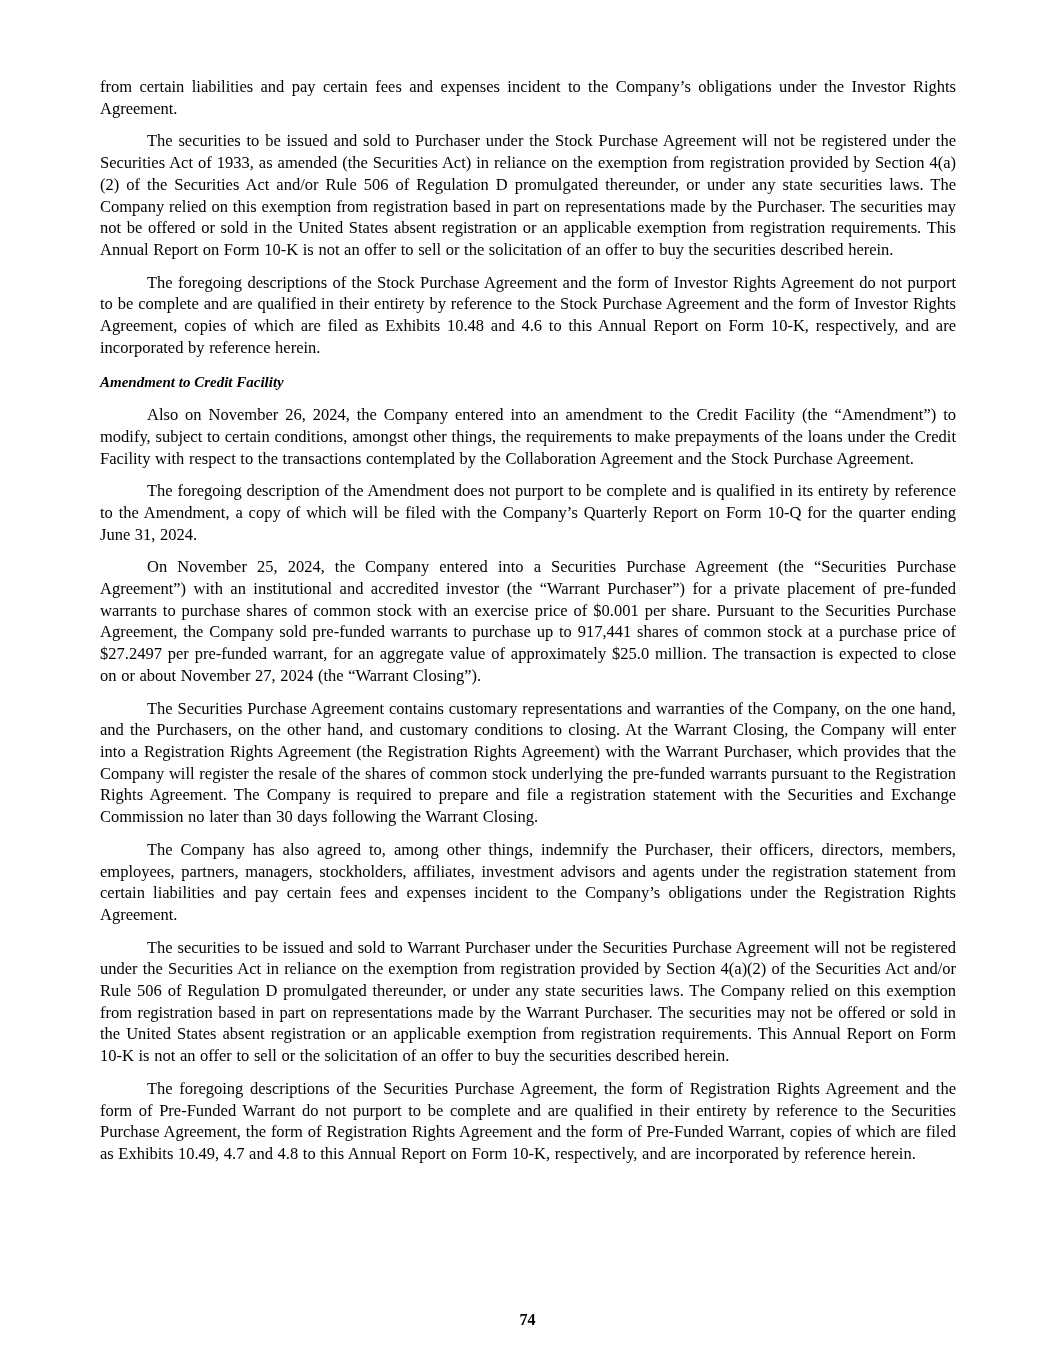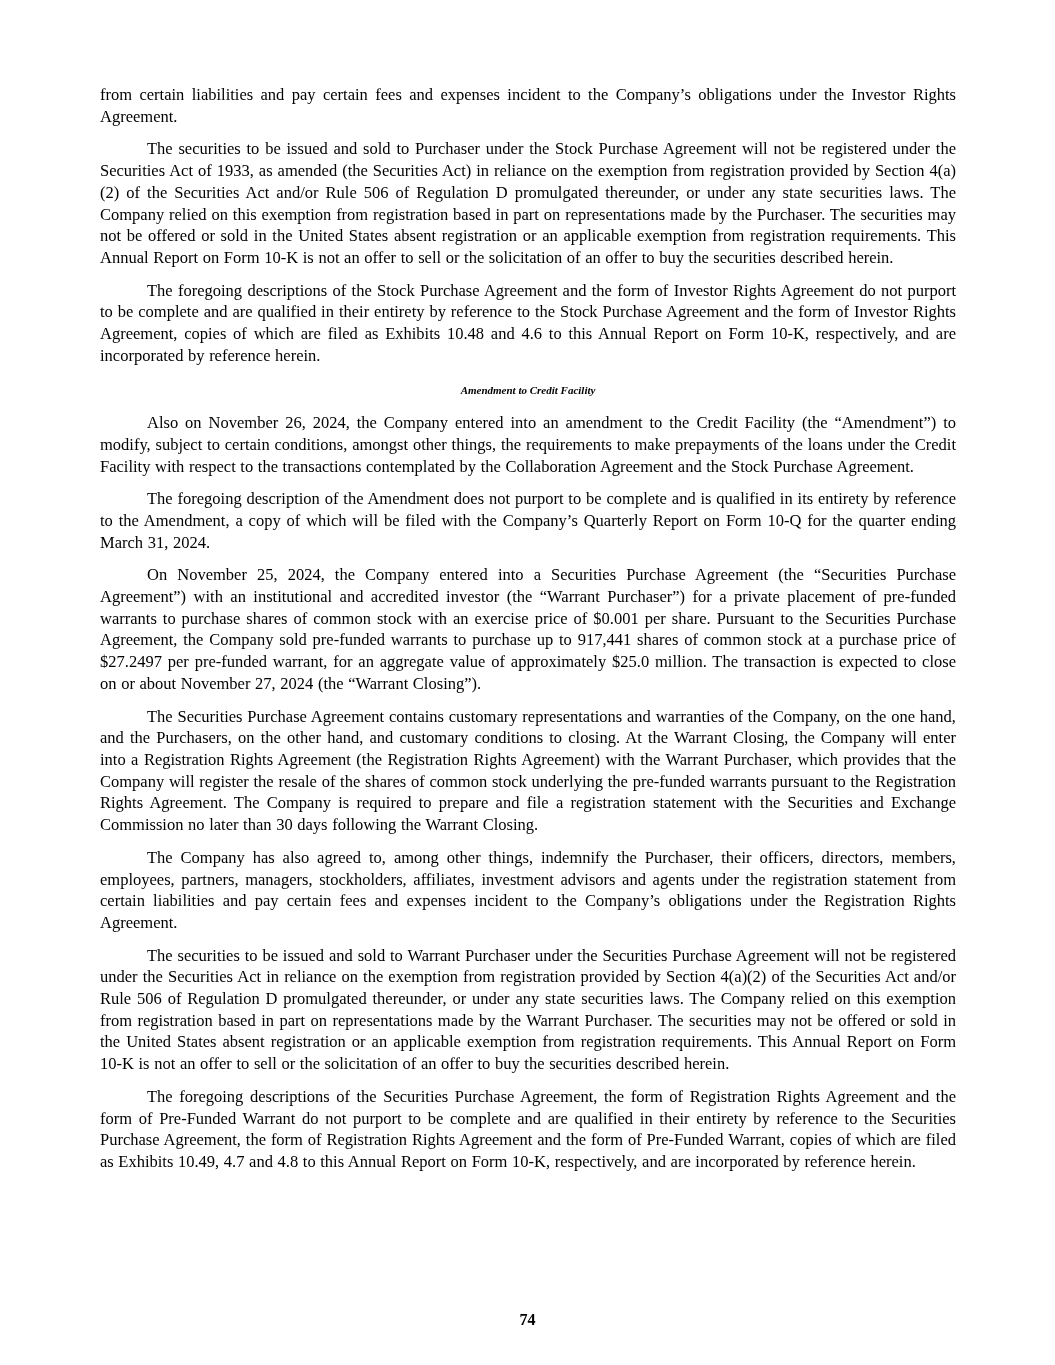--- a/index.html
+++ b/index.html
@@ -22,34 +22,33 @@
     position: absolute;
     top: 76px;
     left: 100px;
     width: 856px;
   }
   .para {
     font-size: 16.5px;
     line-height: 21.7px;
     text-align: justify;
     text-indent: 47px;
-    margin: 8px 0 11px 0;
+    margin: 0 0 11px 0;
     word-spacing: 0.5px;
   }
   .para.continuation {
     text-indent: 0;
   }
   .heading {
-    font-size: 11px;
+    font-size: 15px;
     line-height: 21.7px;
     font-weight: bold;
     font-style: italic;
     margin: 14px 0 10px 0;
     text-indent: 0;
-    text-align: center;
   }
   .page-number {
     position: absolute;
     bottom: 36px;
     left: 0;
     width: 100%;
     text-align: center;
     font-size: 16px;
     line-height: 18px;
     font-weight: bold;
@@ -58,21 +57,21 @@
 </head>
 <body>
 
 <div class="page">
   <div class="content">
     <p class="para continuation">from certain liabilities and pay certain fees and expenses incident to the Company’s obligations under the Investor Rights Agreement.</p>
     <p class="para">The securities to be issued and sold to Purchaser under the Stock Purchase Agreement will not be registered under the Securities Act of 1933, as amended (the Securities Act) in reliance on the exemption from registration provided by Section 4(a)(2) of the Securities Act and/or Rule 506 of Regulation D promulgated thereunder, or under any state securities laws. The Company relied on this exemption from registration based in part on representations made by the Purchaser. The securities may not be offered or sold in the United States absent registration or an applicable exemption from registration requirements. This Annual Report on Form 10-K is not an offer to sell or the solicitation of an offer to buy the securities described herein.</p>
     <p class="para">The foregoing descriptions of the Stock Purchase Agreement and the form of Investor Rights Agreement do not purport to be complete and are qualified in their entirety by reference to the Stock Purchase Agreement and the form of Investor Rights Agreement, copies of which are filed as Exhibits 10.48 and 4.6 to this Annual Report on Form 10-K, respectively, and are incorporated by reference herein.</p>
     <p class="heading">Amendment to Credit Facility</p>
     <p class="para">Also on November 26, 2024, the Company entered into an amendment to the Credit Facility (the “Amendment”) to modify, subject to certain conditions, amongst other things, the requirements to make prepayments of the loans under the Credit Facility with respect to the transactions contemplated by the Collaboration Agreement and the Stock Purchase Agreement.</p>
-    <p class="para">The foregoing description of the Amendment does not purport to be complete and is qualified in its entirety by reference to the Amendment, a copy of which will be filed with the Company’s Quarterly Report on Form 10-Q for the quarter ending March 31, 2024.</p>
+    <p class="para">The foregoing description of the Amendment does not purport to be complete and is qualified in its entirety by reference to the Amendment, a copy of which will be filed with the Company’s Quarterly Report on Form 10-Q for the quarter ending June 31, 2024.</p>
     <p class="para">On November 25, 2024, the Company entered into a Securities Purchase Agreement (the “Securities Purchase Agreement”) with an institutional and accredited investor (the “Warrant Purchaser”) for a private placement of pre-funded warrants to purchase shares of common stock with an exercise price of $0.001 per share. Pursuant to the Securities Purchase Agreement, the Company sold pre-funded warrants to purchase up to 917,441 shares of common stock at a purchase price of $27.2497 per pre-funded warrant, for an aggregate value of approximately $25.0 million. The transaction is expected to close on or about November 27, 2024 (the “Warrant Closing”).</p>
     <p class="para">The Securities Purchase Agreement contains customary representations and warranties of the Company, on the one hand, and the Purchasers, on the other hand, and customary conditions to closing. At the Warrant Closing, the Company will enter into a Registration Rights Agreement (the Registration Rights Agreement) with the Warrant Purchaser, which provides that the Company will register the resale of the shares of common stock underlying the pre-funded warrants pursuant to the Registration Rights Agreement. The Company is required to prepare and file a registration statement with the Securities and Exchange Commission no later than 30 days following the Warrant Closing.</p>
     <p class="para">The Company has also agreed to, among other things, indemnify the Purchaser, their officers, directors, members, employees, partners, managers, stockholders, affiliates, investment advisors and agents under the registration statement from certain liabilities and pay certain fees and expenses incident to the Company’s obligations under the Registration Rights Agreement.</p>
     <p class="para">The securities to be issued and sold to Warrant Purchaser under the Securities Purchase Agreement will not be registered under the Securities Act in reliance on the exemption from registration provided by Section 4(a)(2) of the Securities Act and/or Rule 506 of Regulation D promulgated thereunder, or under any state securities laws. The Company relied on this exemption from registration based in part on representations made by the Warrant Purchaser. The securities may not be offered or sold in the United States absent registration or an applicable exemption from registration requirements. This Annual Report on Form 10-K is not an offer to sell or the solicitation of an offer to buy the securities described herein.</p>
     <p class="para">The foregoing descriptions of the Securities Purchase Agreement, the form of Registration Rights Agreement and the form of Pre-Funded Warrant do not purport to be complete and are qualified in their entirety by reference to the Securities Purchase Agreement, the form of Registration Rights Agreement and the form of Pre-Funded Warrant, copies of which are filed as Exhibits 10.49, 4.7 and 4.8 to this Annual Report on Form 10-K, respectively, and are incorporated by reference herein.</p>
   </div>
   <div class="page-number">74</div>
 </div>
 
 </body></html>

